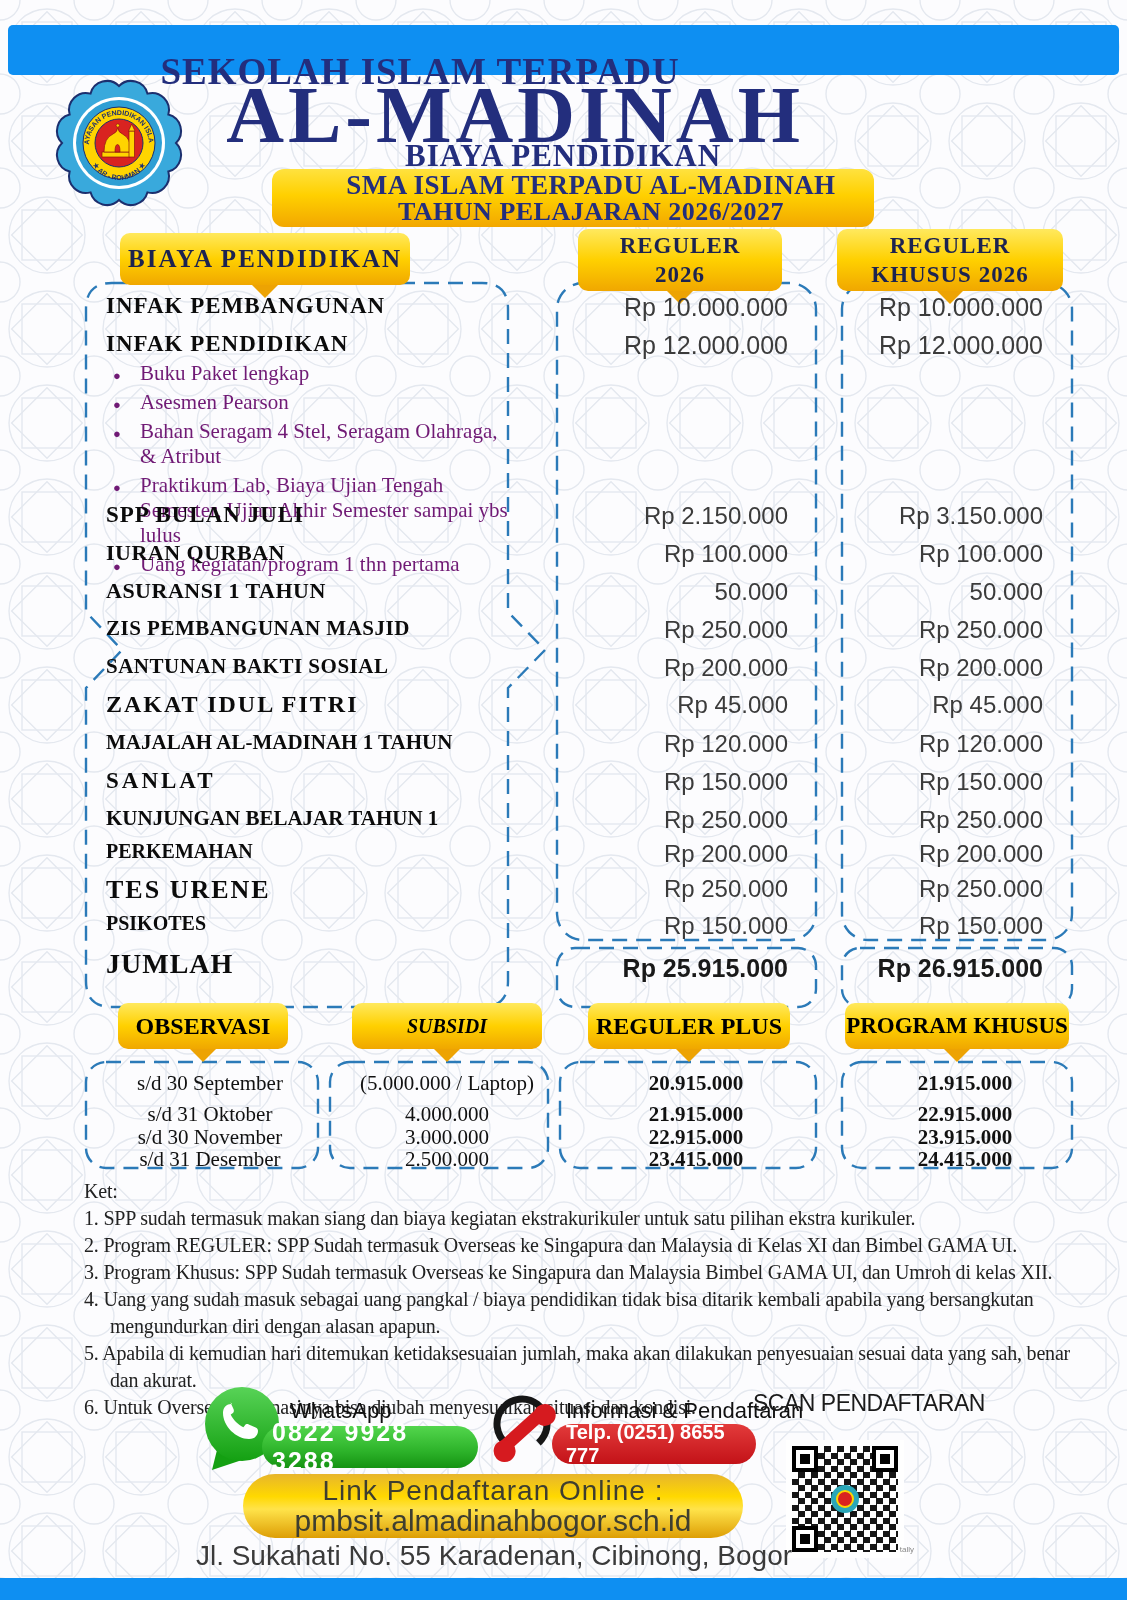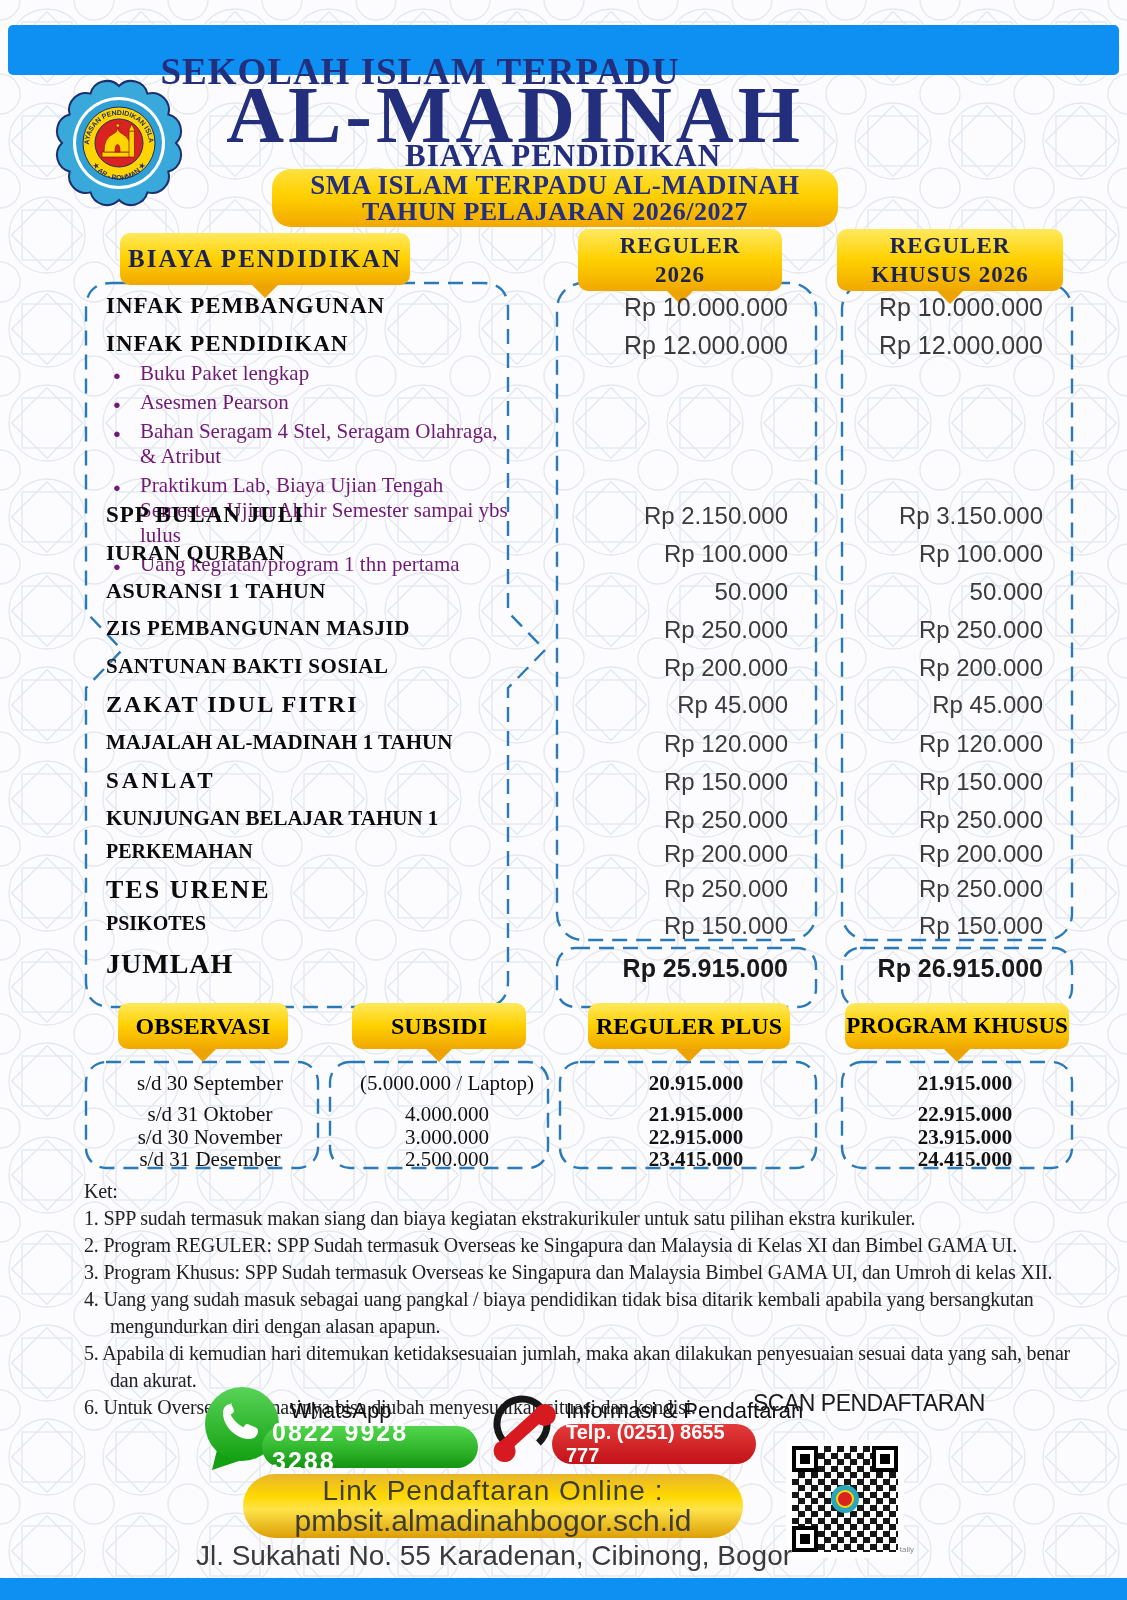--- a/index.html
+++ b/index.html
@@ -10,37 +10,37 @@
 
   .bar{position:absolute;background:#0e8ff2;}
   .topbar{left:8px;top:25px;width:1111px;height:50px;border-radius:5px;}
   .botbar{left:0;top:1578px;width:1127px;height:22px;}
 
   .hline{position:absolute;transform:translateX(-50%);color:#232e7d;font-family:"Liberation Serif",serif;font-weight:bold;white-space:nowrap;}
   .h-top{left:420px;top:50px;font-size:37px;letter-spacing:1px;}
   .h-name{left:515px;top:70px;font-size:80px;letter-spacing:4px;}
   .h-sub{left:563px;top:138px;font-size:31px;letter-spacing:1px;}
 
-  .band{position:absolute;left:272px;top:169px;width:566px;height:58px;border-radius:19px;
+  .band{position:absolute;left:272px;top:169px;width:566px;height:58px;border-radius:12px;
     background:linear-gradient(180deg,#ffe23f,#ffd000 45%,#f2a700);
     display:flex;flex-direction:column;justify-content:center;align-items:center;
-    color:#232e7d;font-family:"Liberation Serif",serif;font-weight:bold;}
+    color:#232e7d;font-family:"Liberation Serif",serif;font-weight:bold;padding-left:36px;}
   .band .l1{font-size:27px;line-height:28px;letter-spacing:0.5px;}
   .band .l2{font-size:26px;line-height:26px;letter-spacing:0.5px;}
 
   .tag{position:absolute;background:linear-gradient(180deg,#ffe95e,#ffd000 50%,#f0a700);
     border-radius:10px;display:flex;flex-direction:column;align-items:center;justify-content:center;
     font-family:"Liberation Serif",serif;font-weight:bold;text-align:center;color:#1c2350;}
   .tag::after{content:"";position:absolute;top:100%;left:50%;transform:translateX(-50%);
     border:13px solid transparent;border-top:13px solid #eda303;border-bottom:0;}
   .t-biaya{left:120px;top:233px;width:290px;height:52px;font-size:25px;letter-spacing:2px;}
   .t-reg{left:578px;top:229px;width:204px;height:62px;font-size:23px;line-height:29px;letter-spacing:1px;}
   .t-khu{left:837px;top:229px;width:226px;height:62px;font-size:23px;line-height:29px;letter-spacing:1px;}
   .t-obs{left:118px;top:1003px;width:170px;height:46px;font-size:24px;color:#000;}
-  .t-sub{left:352px;top:1003px;width:174px;height:46px;font-size:24px;color:#000;}
+  .t-sub{left:352px;top:1003px;width:190px;height:46px;font-size:20px;color:#000;font-style:italic;}
   .t-rp{left:588px;top:1003px;width:202px;height:46px;font-size:24px;color:#000;}
   .t-pk{left:845px;top:1003px;width:224px;height:46px;font-size:23px;color:#000;}
 
   .fee-row{position:absolute;left:0;width:1127px;height:30px;}
   .fl{position:absolute;left:106px;top:0;font-family:"Liberation Serif",serif;font-weight:bold;color:#0b0b0b;white-space:nowrap;}
   .fv{position:absolute;top:0;text-align:right;font-size:24px;color:#3b3b3b;white-space:nowrap;box-sizing:border-box;}
   .fv.reg{left:557px;width:259px;padding-right:28px;}
   .fv.khu{left:842px;width:230px;padding-right:29px;}
   .fv.big{font-size:25px;}
   .fv.tot{font-weight:bold;font-size:25px;color:#191919;}

